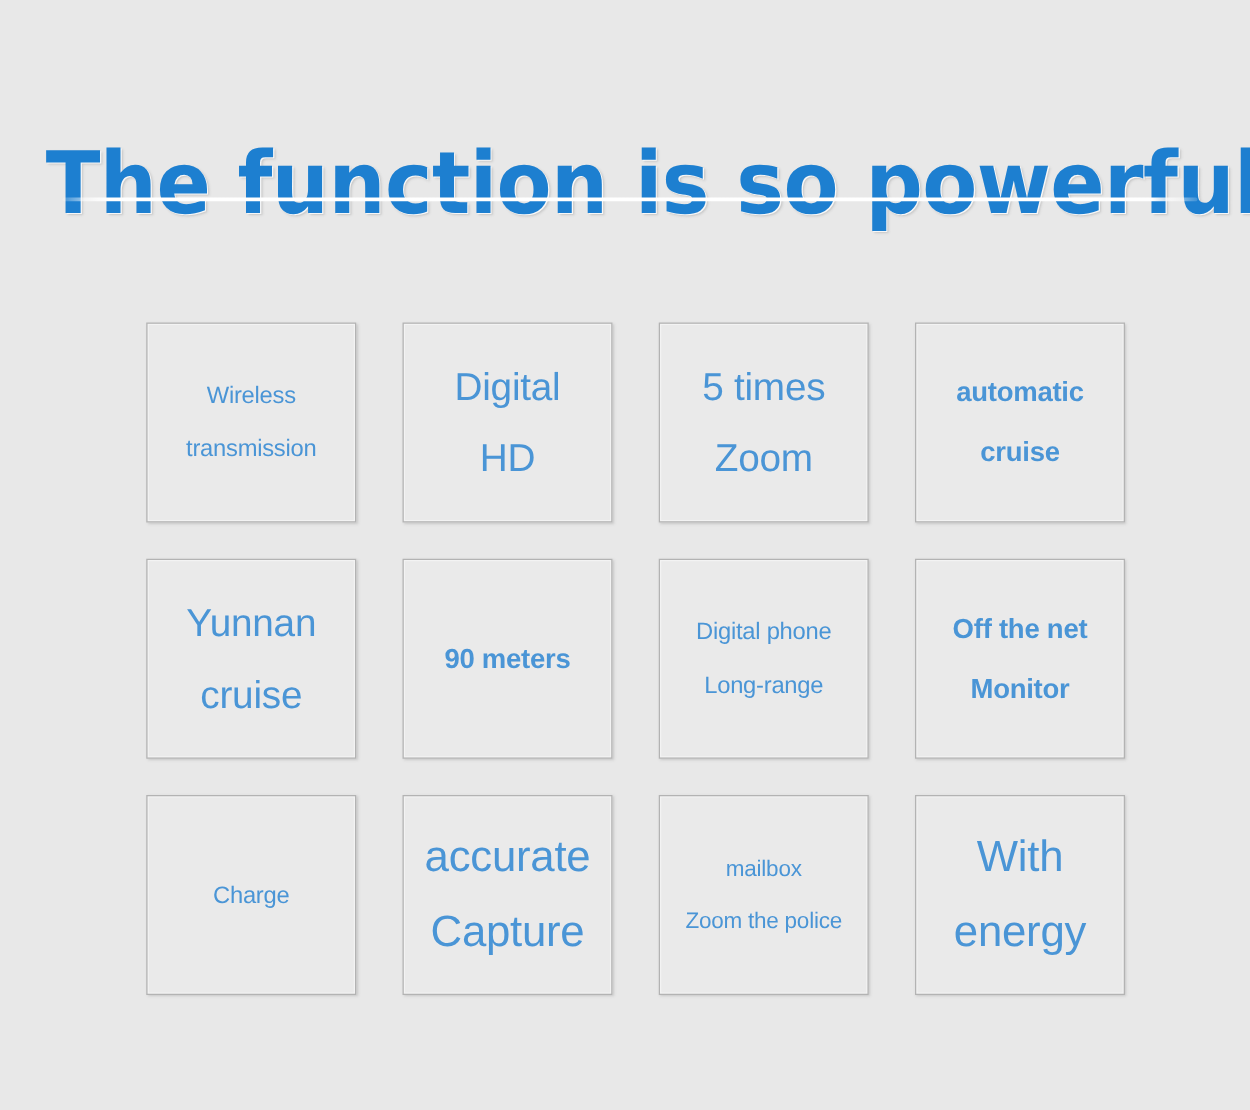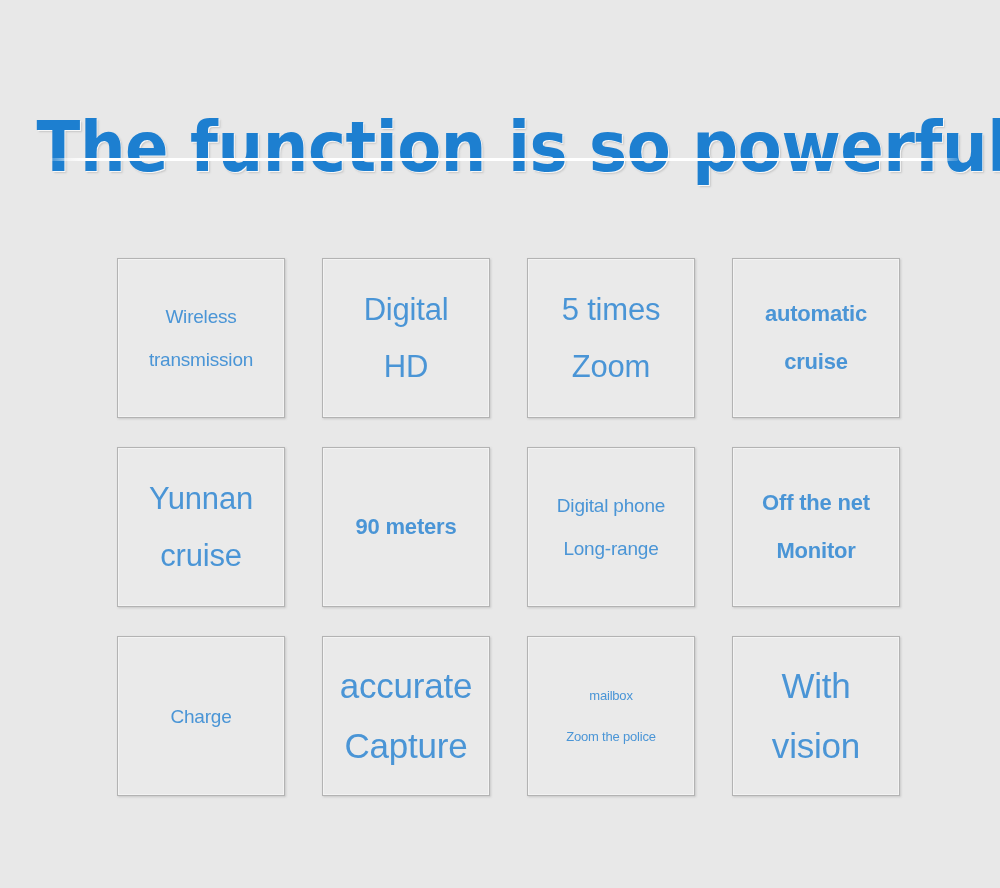--- a/index.html
+++ b/index.html
@@ -95,21 +95,21 @@
     display: block;
     width: 100%;
     font-family: "Liberation Sans", sans-serif;
     font-weight: 400;
     color: #4a95d6;
     white-space: nowrap;
     letter-spacing: -0.2px;
   }
 
   
-  .s-xs .line { font-size: 13px; line-height: 41px; }
+  .s-xs .line { font-size: 18px; line-height: 41px; }
   .s-sm .line { font-size: 19px; line-height: 43px; }
   .s-md .line { font-size: 22px; line-height: 48px; font-weight: bold; }
   .s-xl .line { font-size: 31px; line-height: 57px; }
   .s-xxl .line { font-size: 35px; line-height: 60px; }
 </style>
 </head>
 <body>
 
 <div class="page">
 
@@ -157,17 +157,17 @@
       <div class="card s-xxl">
         <span class="line">accurate</span>
         <span class="line">Capture</span>
       </div>
       <div class="card s-xs">
         <span class="line">mailbox</span>
         <span class="line">Zoom the police</span>
       </div>
       <div class="card s-xxl">
         <span class="line">With</span>
-        <span class="line">vision</span>
+        <span class="line">energy</span>
       </div>
     </div>
 
 </div>
 
 </body></html>

